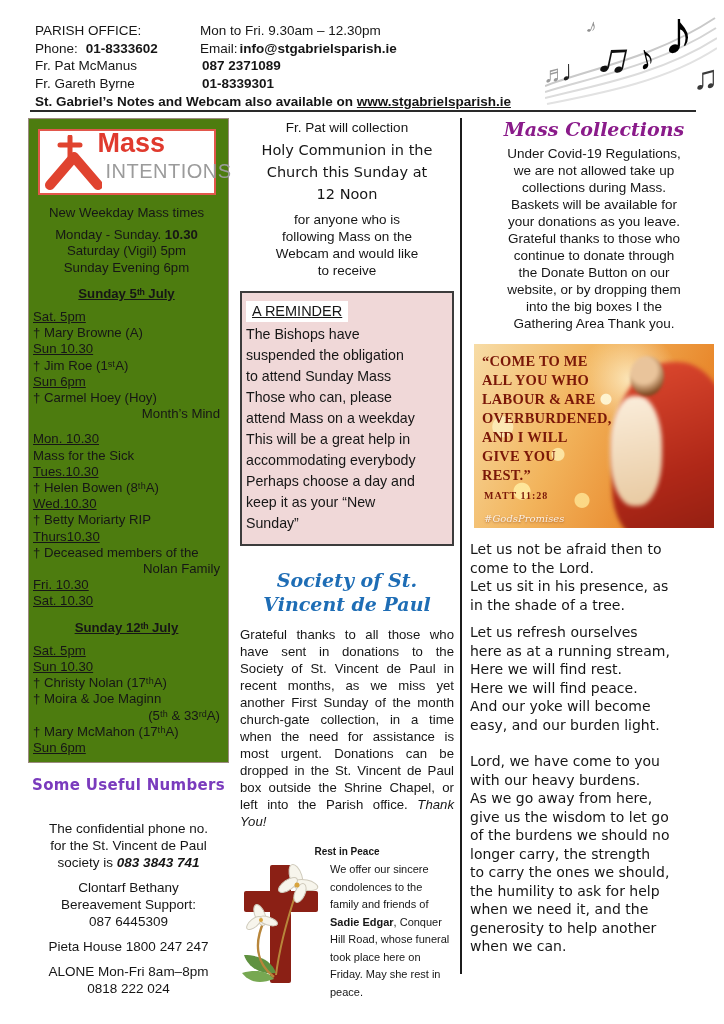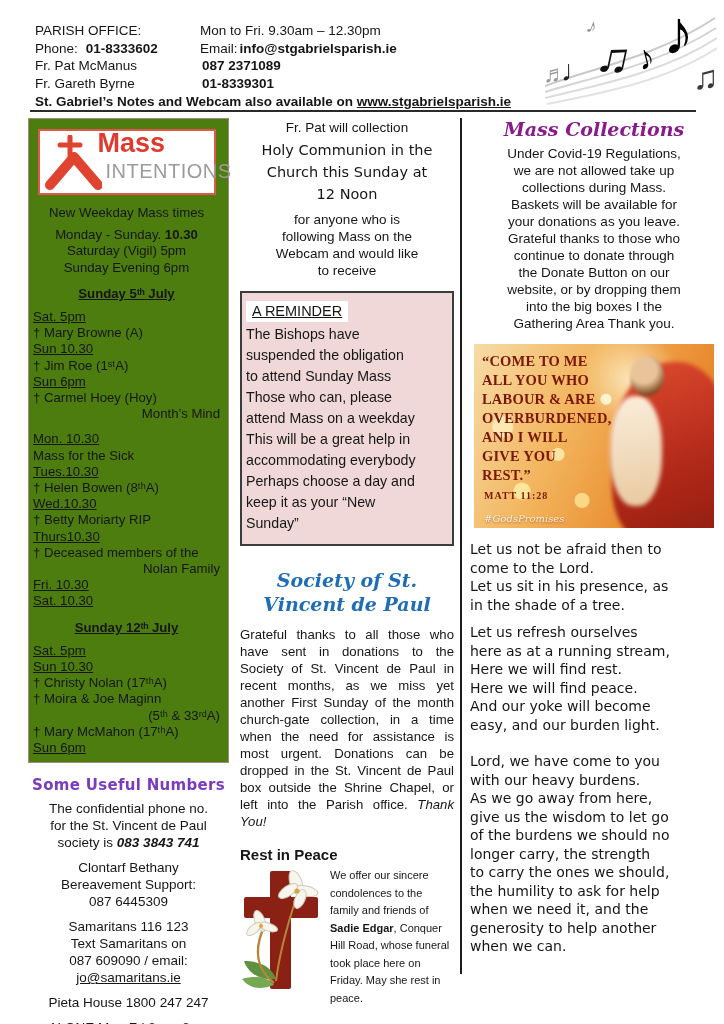--- a/index.html
+++ b/index.html
@@ -49,21 +49,21 @@
   .logo-int  { position:absolute; left:66px; top:32px; font-size:20px; color:#9b9b9b; letter-spacing:0.5px; }
   .mi-center { text-align:center; }
   .mi-title  { margin-bottom:6px; }
   .mi-heading { font-weight:bold; text-decoration:underline; text-align:center; margin:10px 0 7px 0; }
   .mi-time   { text-decoration:underline; }
   .mi-indent { padding-left:19px;text-align:right; }
   .gap { margin-top:9px; }
 
   
   .useful { text-align:center; margin-top:14px; font-size:13.5px; line-height:17px; }
-  .useful-title { font-family:"DejaVu Sans", sans-serif; font-weight:bold; color:#7a3bbd; font-size:15px; margin-bottom:6px; letter-spacing:0.3px; }
+  .useful-title { font-family:"DejaVu Sans", sans-serif; font-weight:bold; color:#7a3bbd; font-size:15px; margin-bottom:26px; letter-spacing:0.3px; }
   .useful p { margin-bottom:8px; white-space:pre-line; }
   .useful .num { font-weight:bold; font-style:italic; }
   .useful .u { text-decoration:underline; color:#161616; }
 
   
   .mid-line { text-align:center; font-size:13.5px; margin-top:4px; }
   .comic { font-family:"DejaVu Sans", sans-serif; }
   .communion { text-align:center; font-size:14.5px; line-height:22px; white-space:pre-line; margin-top:4px; }
   .anyone { text-align:center; font-size:13.5px; line-height:17px; white-space:pre-line; margin-top:6px; }
   .reminder {
@@ -71,21 +71,21 @@
     padding:8px 4px 10px 4px; text-align:left; font-size:14.2px; line-height:21px;
   }
   .reminder-title { display:inline-block; background:#fff; padding:0 6px; font-size:14.5px; text-decoration:underline; margin-bottom:2px; }
   .reminder-body { white-space:pre-line; }
   .svp-title {
     margin-top:22px; text-align:center; font-family:"DejaVu Serif", serif;
     font-style:italic; font-weight:bold; color:#1e6db5; font-size:19px; line-height:24px; white-space:pre-line;
   }
   .svp-body { margin-top:10px; text-align:justify; font-size:13.2px; line-height:17px; }
   .svp-body .thanks { font-style:italic; }
-  .rip-title { margin-top:16px; text-align:left; font-weight:bold; font-size:15px; }
+  .rip-title { margin-top:16px; text-align:center; font-weight:bold; font-size:10px; }
   .rip-body { margin-top:4px; font-size:11px; line-height:17.5px; }
   .rip-cross { float:left; width:82px; height:128px; margin:2px 8px 0 0; }
   .rip-body b { font-weight:bold; }
 
   
   .mc-title {
     text-align:center; font-family:"DejaVu Serif", serif; font-style:italic; font-weight:bold;
     color:#8a1b8a; font-size:19px; margin-top:2px;
   }
   .mc-body { text-align:center; font-size:13.5px; line-height:17px; white-space:pre-line; margin-top:5px; }
@@ -204,24 +204,20 @@
     </div>
 
     <div class="useful">
       <div class="useful-title">Some Useful Numbers</div>
       <p><span style="white-space:pre-line">The confidential phone no.
 for the St. Vincent de Paul
 society  is  </span><span class="num">083 3843 741</span></p>
       <p>Clontarf Bethany
 Bereavement Support:
 087 6445309</p>
-      <p><span style="white-space:pre-line">Samaritans 116 123
-Text Samaritans on
-087 609090 / email:
-</span><span class="u">jo@samaritans.ie</span></p>
       <p>Pieta House 1800 247 247</p>
       <p>ALONE Mon-Fri 8am–8pm
 0818 222 024</p>
     </div>
   </div>
 
   <div class="col-mid">
     <div class="mid-line">Fr. Pat will collection</div>
     <div class="communion comic">Holy Communion in the
 Church this Sunday at

